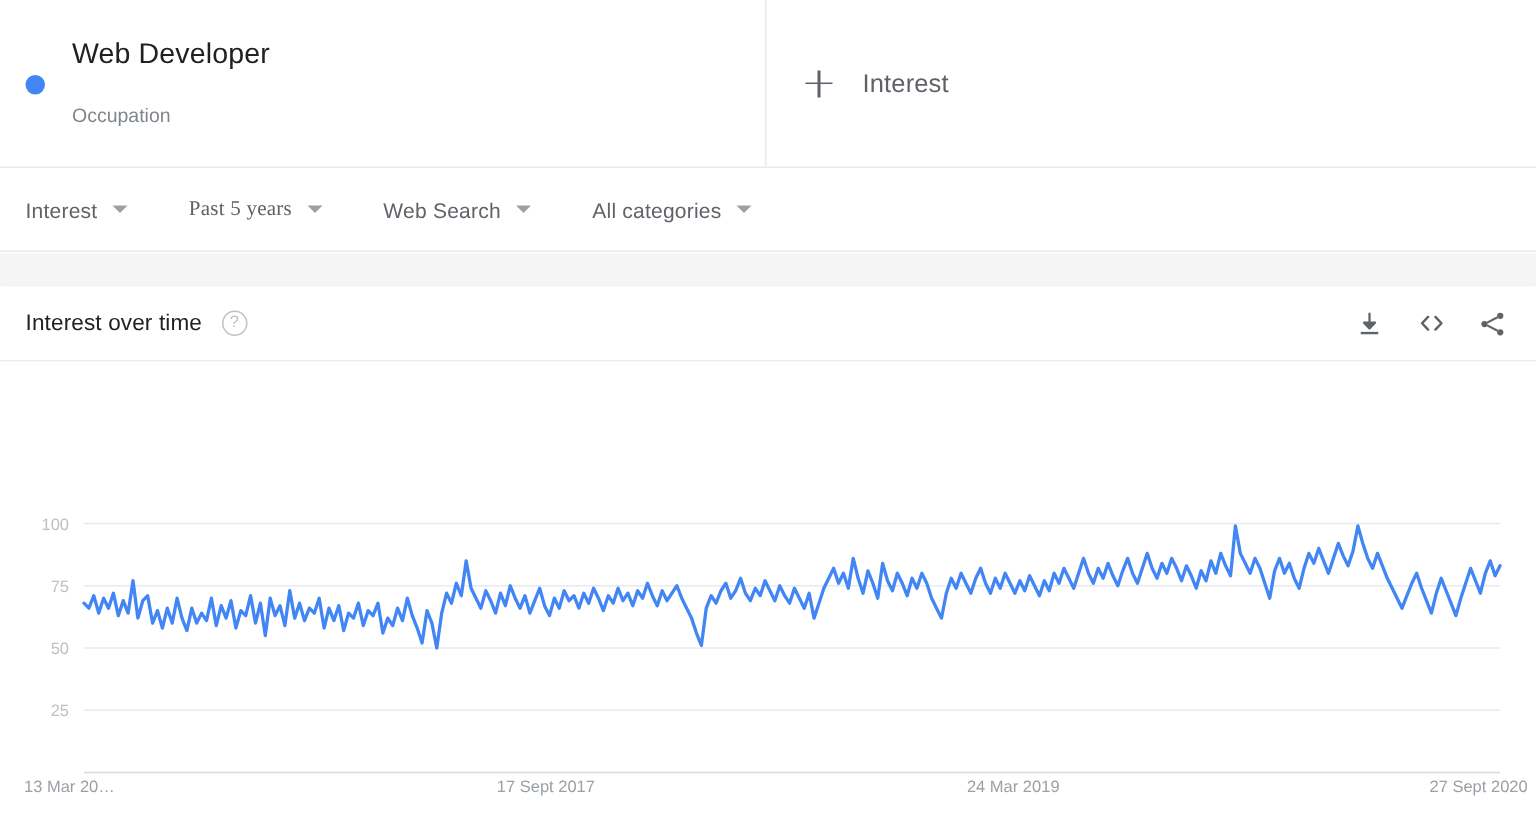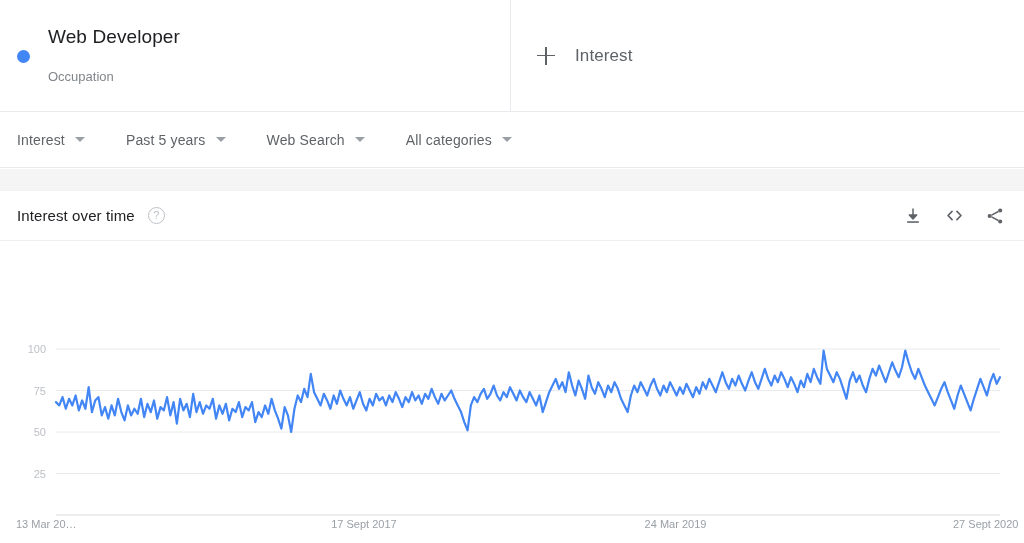--- a/index.html
+++ b/index.html
@@ -210,21 +210,21 @@
 
   </div>
 
   <div class="filter-bar">
 
     <div class="filter-item" style="margin-left:17px;">
       <span class="filter-label">Interest</span>
       <span class="caret"></span>
     </div>
 
-    <div class="filter-item" style="margin-left:41px;">
+    <div class="filter-item" style="margin-left:41px;font-family:Liberation Serif, serif;">
       <span class="filter-label">Past 5 years</span>
       <span class="caret"></span>
     </div>
 
     <div class="filter-item" style="margin-left:41px;">
       <span class="filter-label">Web Search</span>
       <span class="caret"></span>
     </div>
 
     <div class="filter-item" style="margin-left:41px;">

